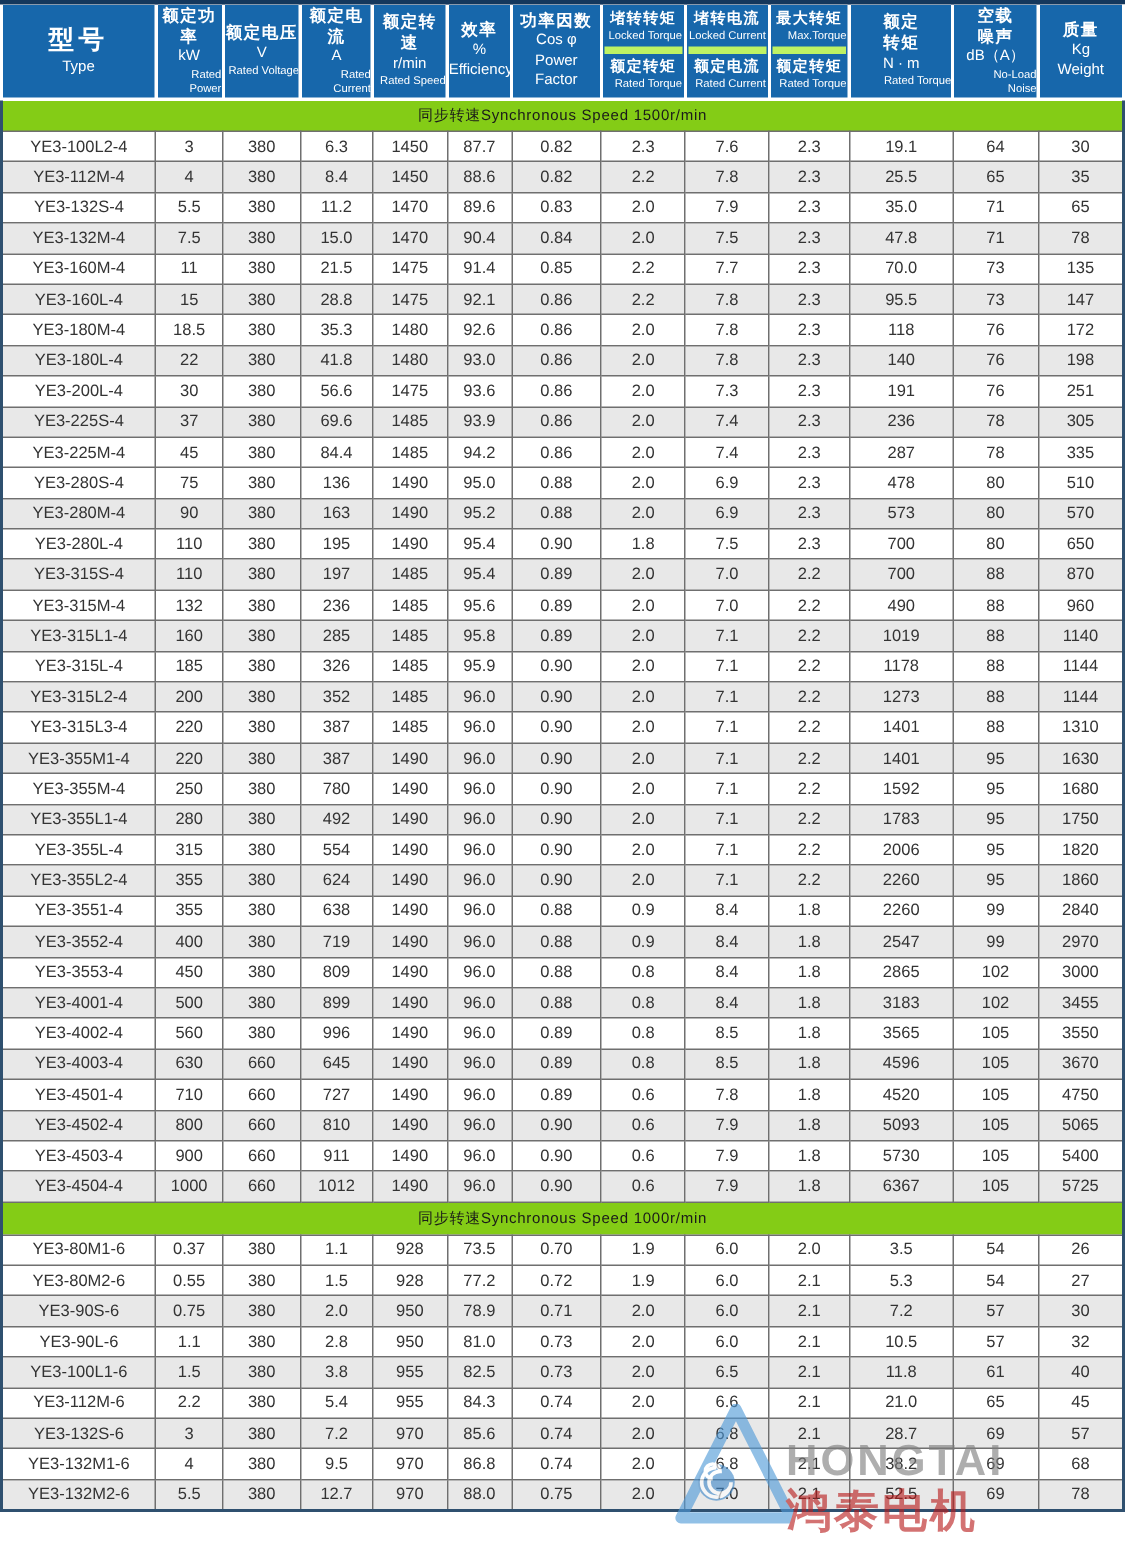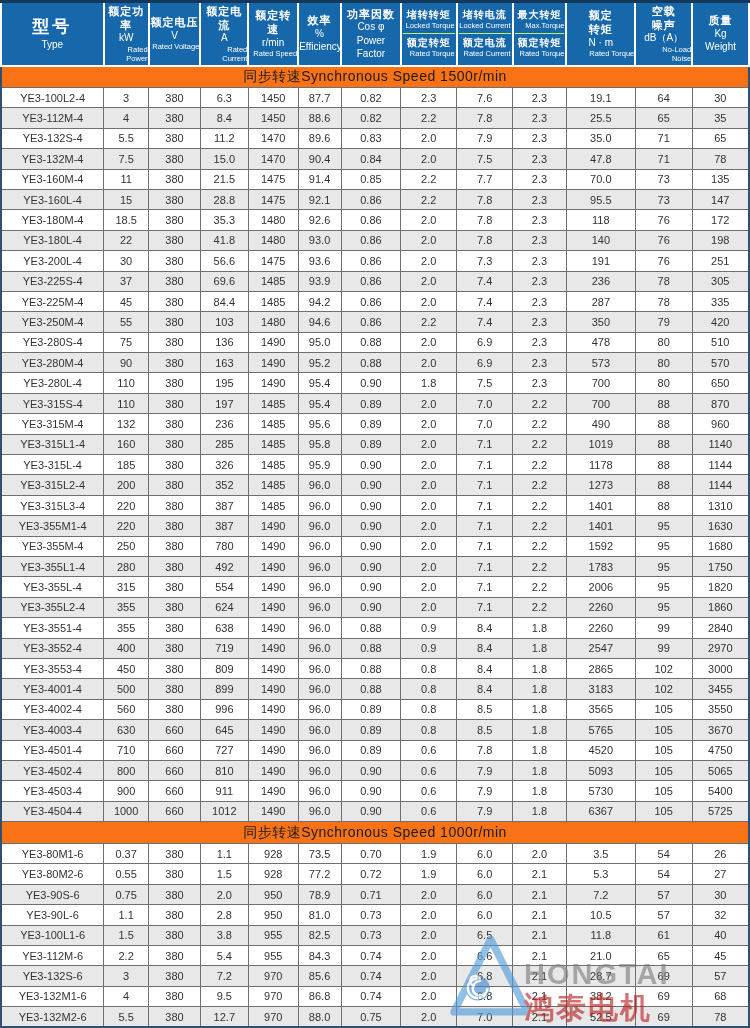--- a/index.html
+++ b/index.html
@@ -10,29 +10,29 @@
   
   thead tr{height:64px;}
   thead td{background:#1767ab;border:2px solid #ffffff;color:#fff;
     text-align:center;vertical-align:middle;padding:1px 0;overflow:hidden;}
   .zh{font-size:11px;font-weight:bold;letter-spacing:1px;line-height:1.25;}
   .zh-lg{font-size:17px;font-weight:bold;letter-spacing:3px;line-height:1.3;}
   .zh-s{font-size:10px;font-weight:bold;letter-spacing:1px;line-height:1.2;}
   .unit{font-size:10px;line-height:1.25;}
   .en{font-size:7.5px;line-height:1.2;letter-spacing:0;text-align:right;}
   .en-lg{font-size:10px;line-height:1.3;}
-  .frac-top{border-bottom:1px solid #bef264;padding:2px 0 3px;margin:0 1px;}
+  .frac-top{border-bottom:5px solid #bef264;padding:2px 0 3px;margin:0 1px;}
   .frac-bot{padding:3px 0 2px;margin:0 1px;}
   
   tbody td{border:1px solid #6f6f6f;text-align:center;vertical-align:middle;
     font-size:11px;color:#333;padding:0;background:#fff;overflow:hidden;white-space:nowrap;}
   tbody tr{height:20.4px;}
   tbody tr.gray td{background:#e8e8e8;}
   tr.section-row{height:22px;}
-  tr.section-row td{font-size:14px;color:#1a1a1a;background:#f97316;letter-spacing:.5px;}
+  tr.section-row td{font-size:10px;color:#1a1a1a;background:#84cc16;letter-spacing:.5px;}
   
   .watermark{position:absolute;left:448px;top:936px;display:flex;align-items:flex-start;
     opacity:.62;pointer-events:none;}
   .wm-logo{flex:0 0 auto;}
   .wm-text{margin:24px 10px 0 -6px;}
   .wm-en{font-size:29px;font-weight:bold;color:#7d7d7d;letter-spacing:2px;line-height:1;}
   .wm-zh{font-size:30px;font-weight:bold;color:#b91c1c;letter-spacing:2px;line-height:1;margin-top:4px;}
 </style>
 </head>
 <body>
@@ -302,35 +302,20 @@
           <td>1485</td>
           <td>94.2</td>
           <td>0.86</td>
           <td>2.0</td>
           <td>7.4</td>
           <td>2.3</td>
           <td>287</td>
           <td>78</td>
           <td>335</td>
         </tr>
-        <tr class="gray">
-          <td>YE3-250M-4</td>
-          <td>55</td>
-          <td>380</td>
-          <td>103</td>
-          <td>1480</td>
-          <td>94.6</td>
-          <td>0.86</td>
-          <td>2.2</td>
-          <td>7.4</td>
-          <td>2.3</td>
-          <td>350</td>
-          <td>79</td>
-          <td>420</td>
-        </tr>
         <tr>
           <td>YE3-280S-4</td>
           <td>75</td>
           <td>380</td>
           <td>136</td>
           <td>1490</td>
           <td>95.0</td>
           <td>0.88</td>
           <td>2.0</td>
           <td>6.9</td>
@@ -613,21 +598,21 @@
           <td>YE3-4003-4</td>
           <td>630</td>
           <td>660</td>
           <td>645</td>
           <td>1490</td>
           <td>96.0</td>
           <td>0.89</td>
           <td>0.8</td>
           <td>8.5</td>
           <td>1.8</td>
-          <td>5765</td>
+          <td>4596</td>
           <td>105</td>
           <td>3670</td>
         </tr>
         <tr>
           <td>YE3-4501-4</td>
           <td>710</td>
           <td>660</td>
           <td>727</td>
           <td>1490</td>
           <td>96.0</td>

